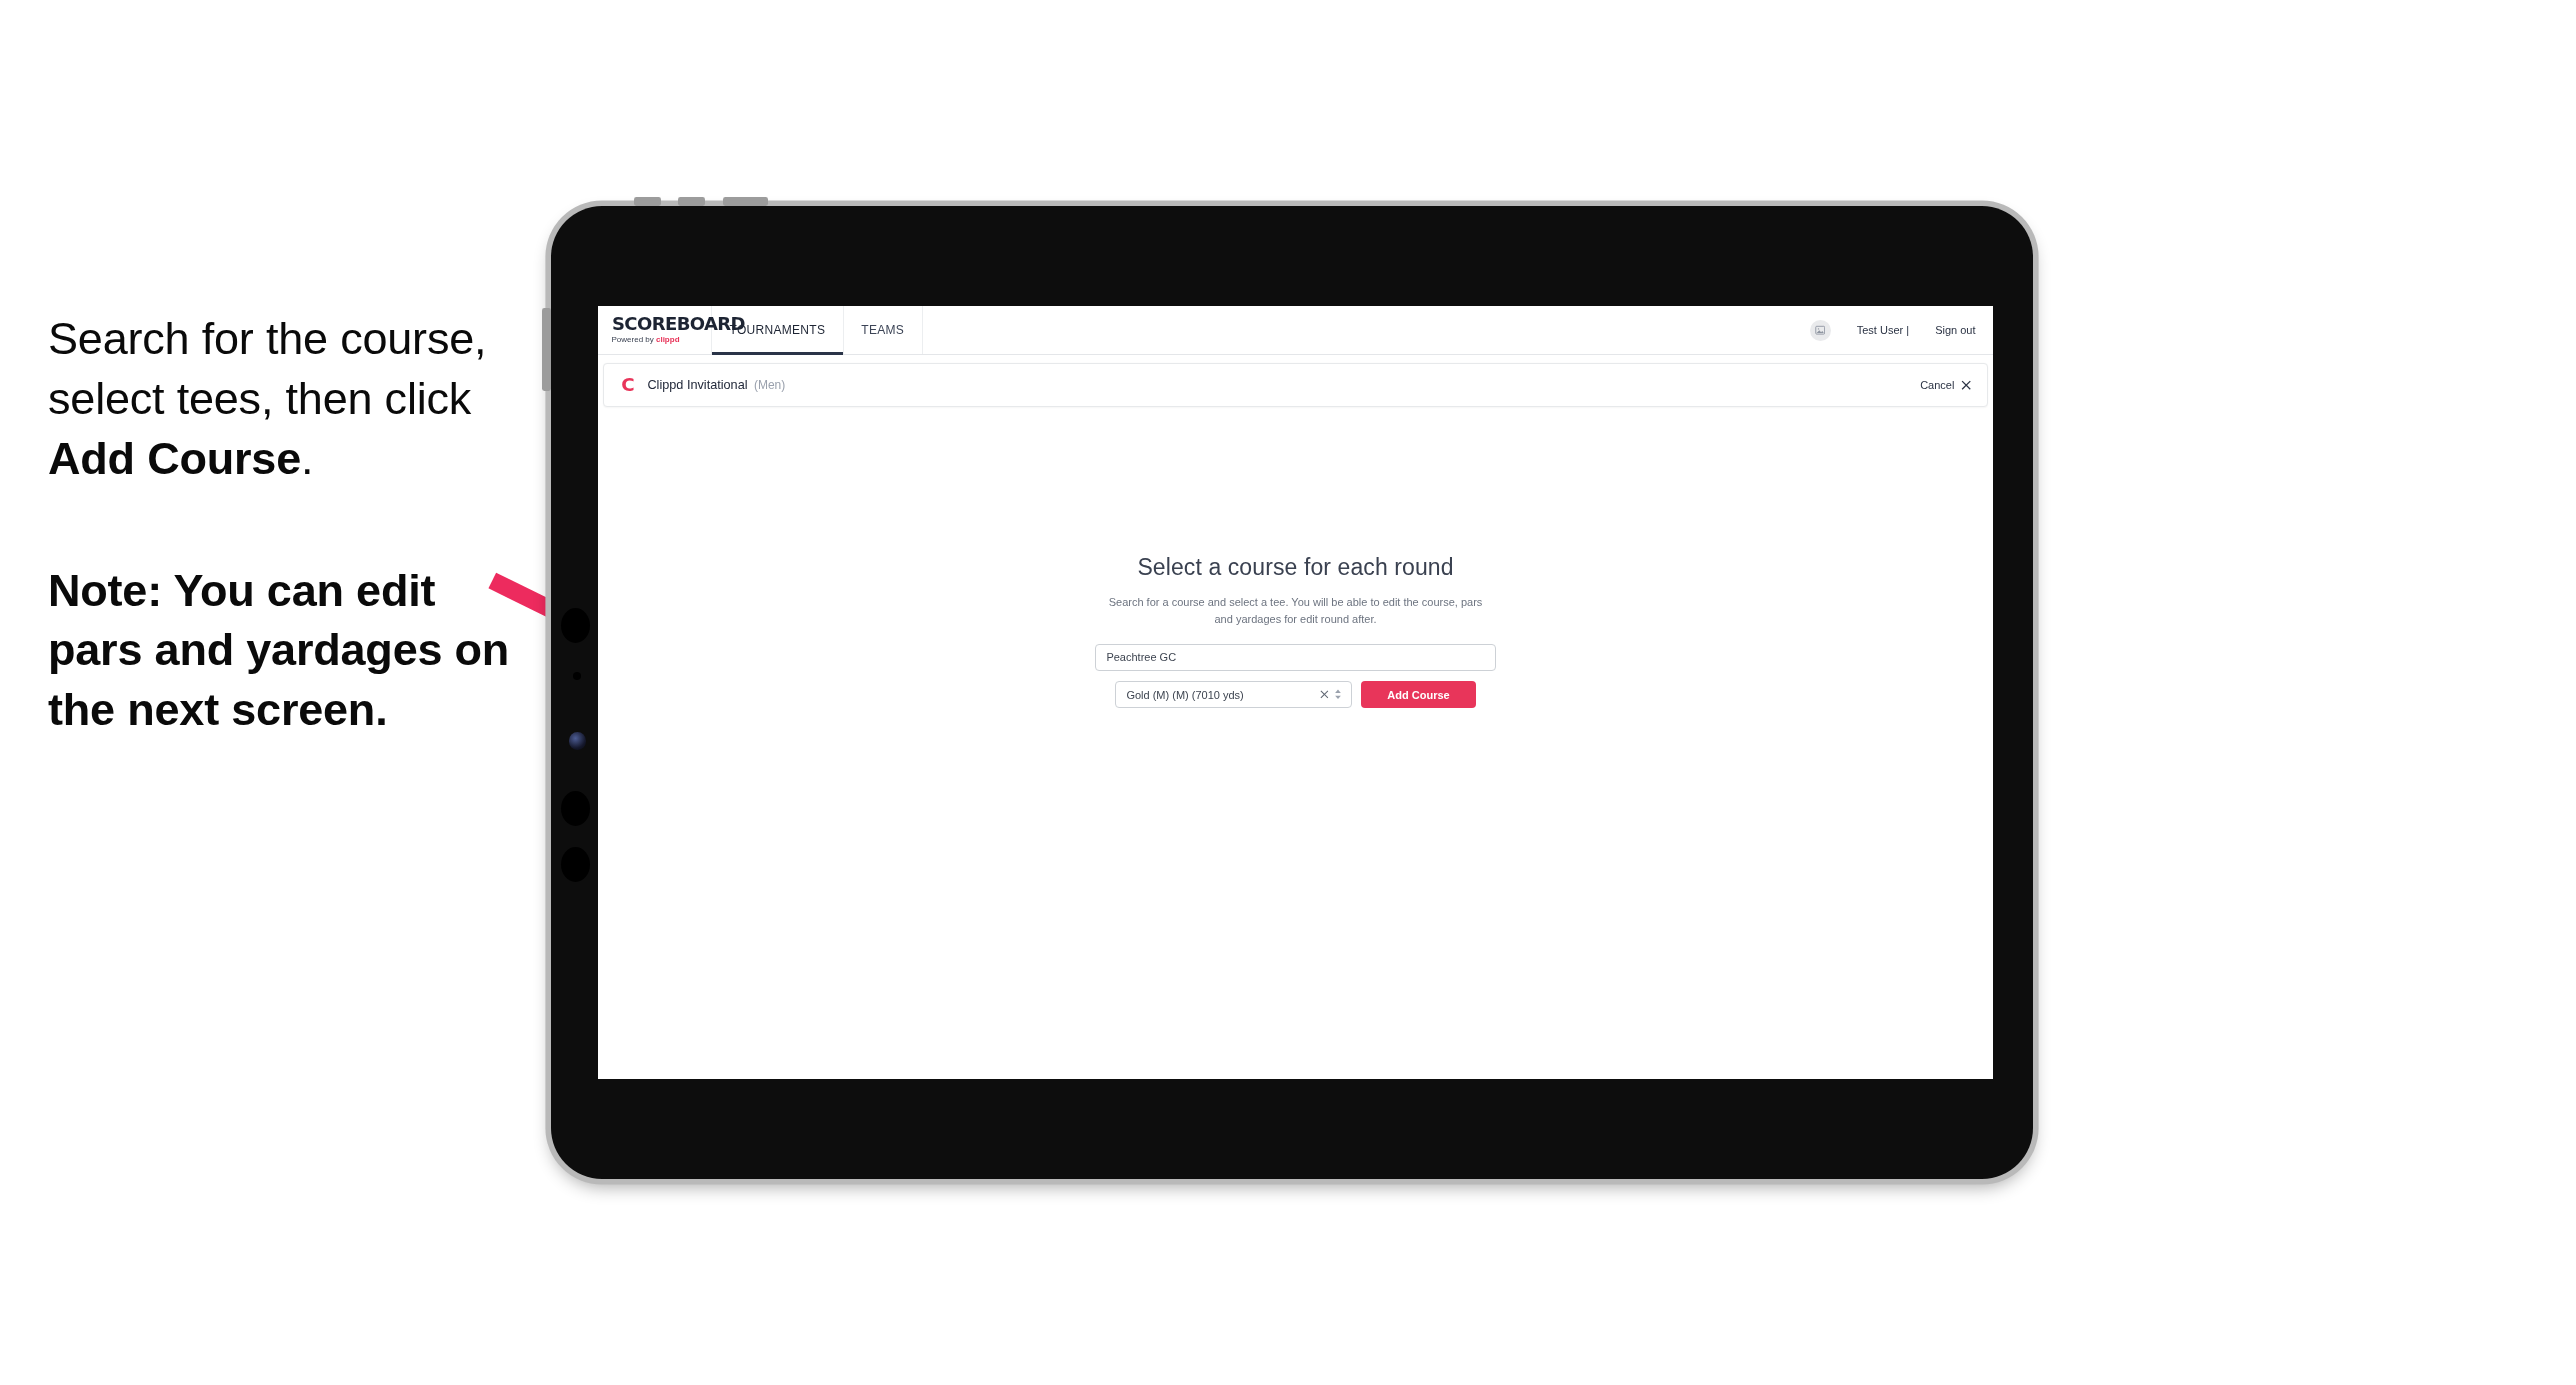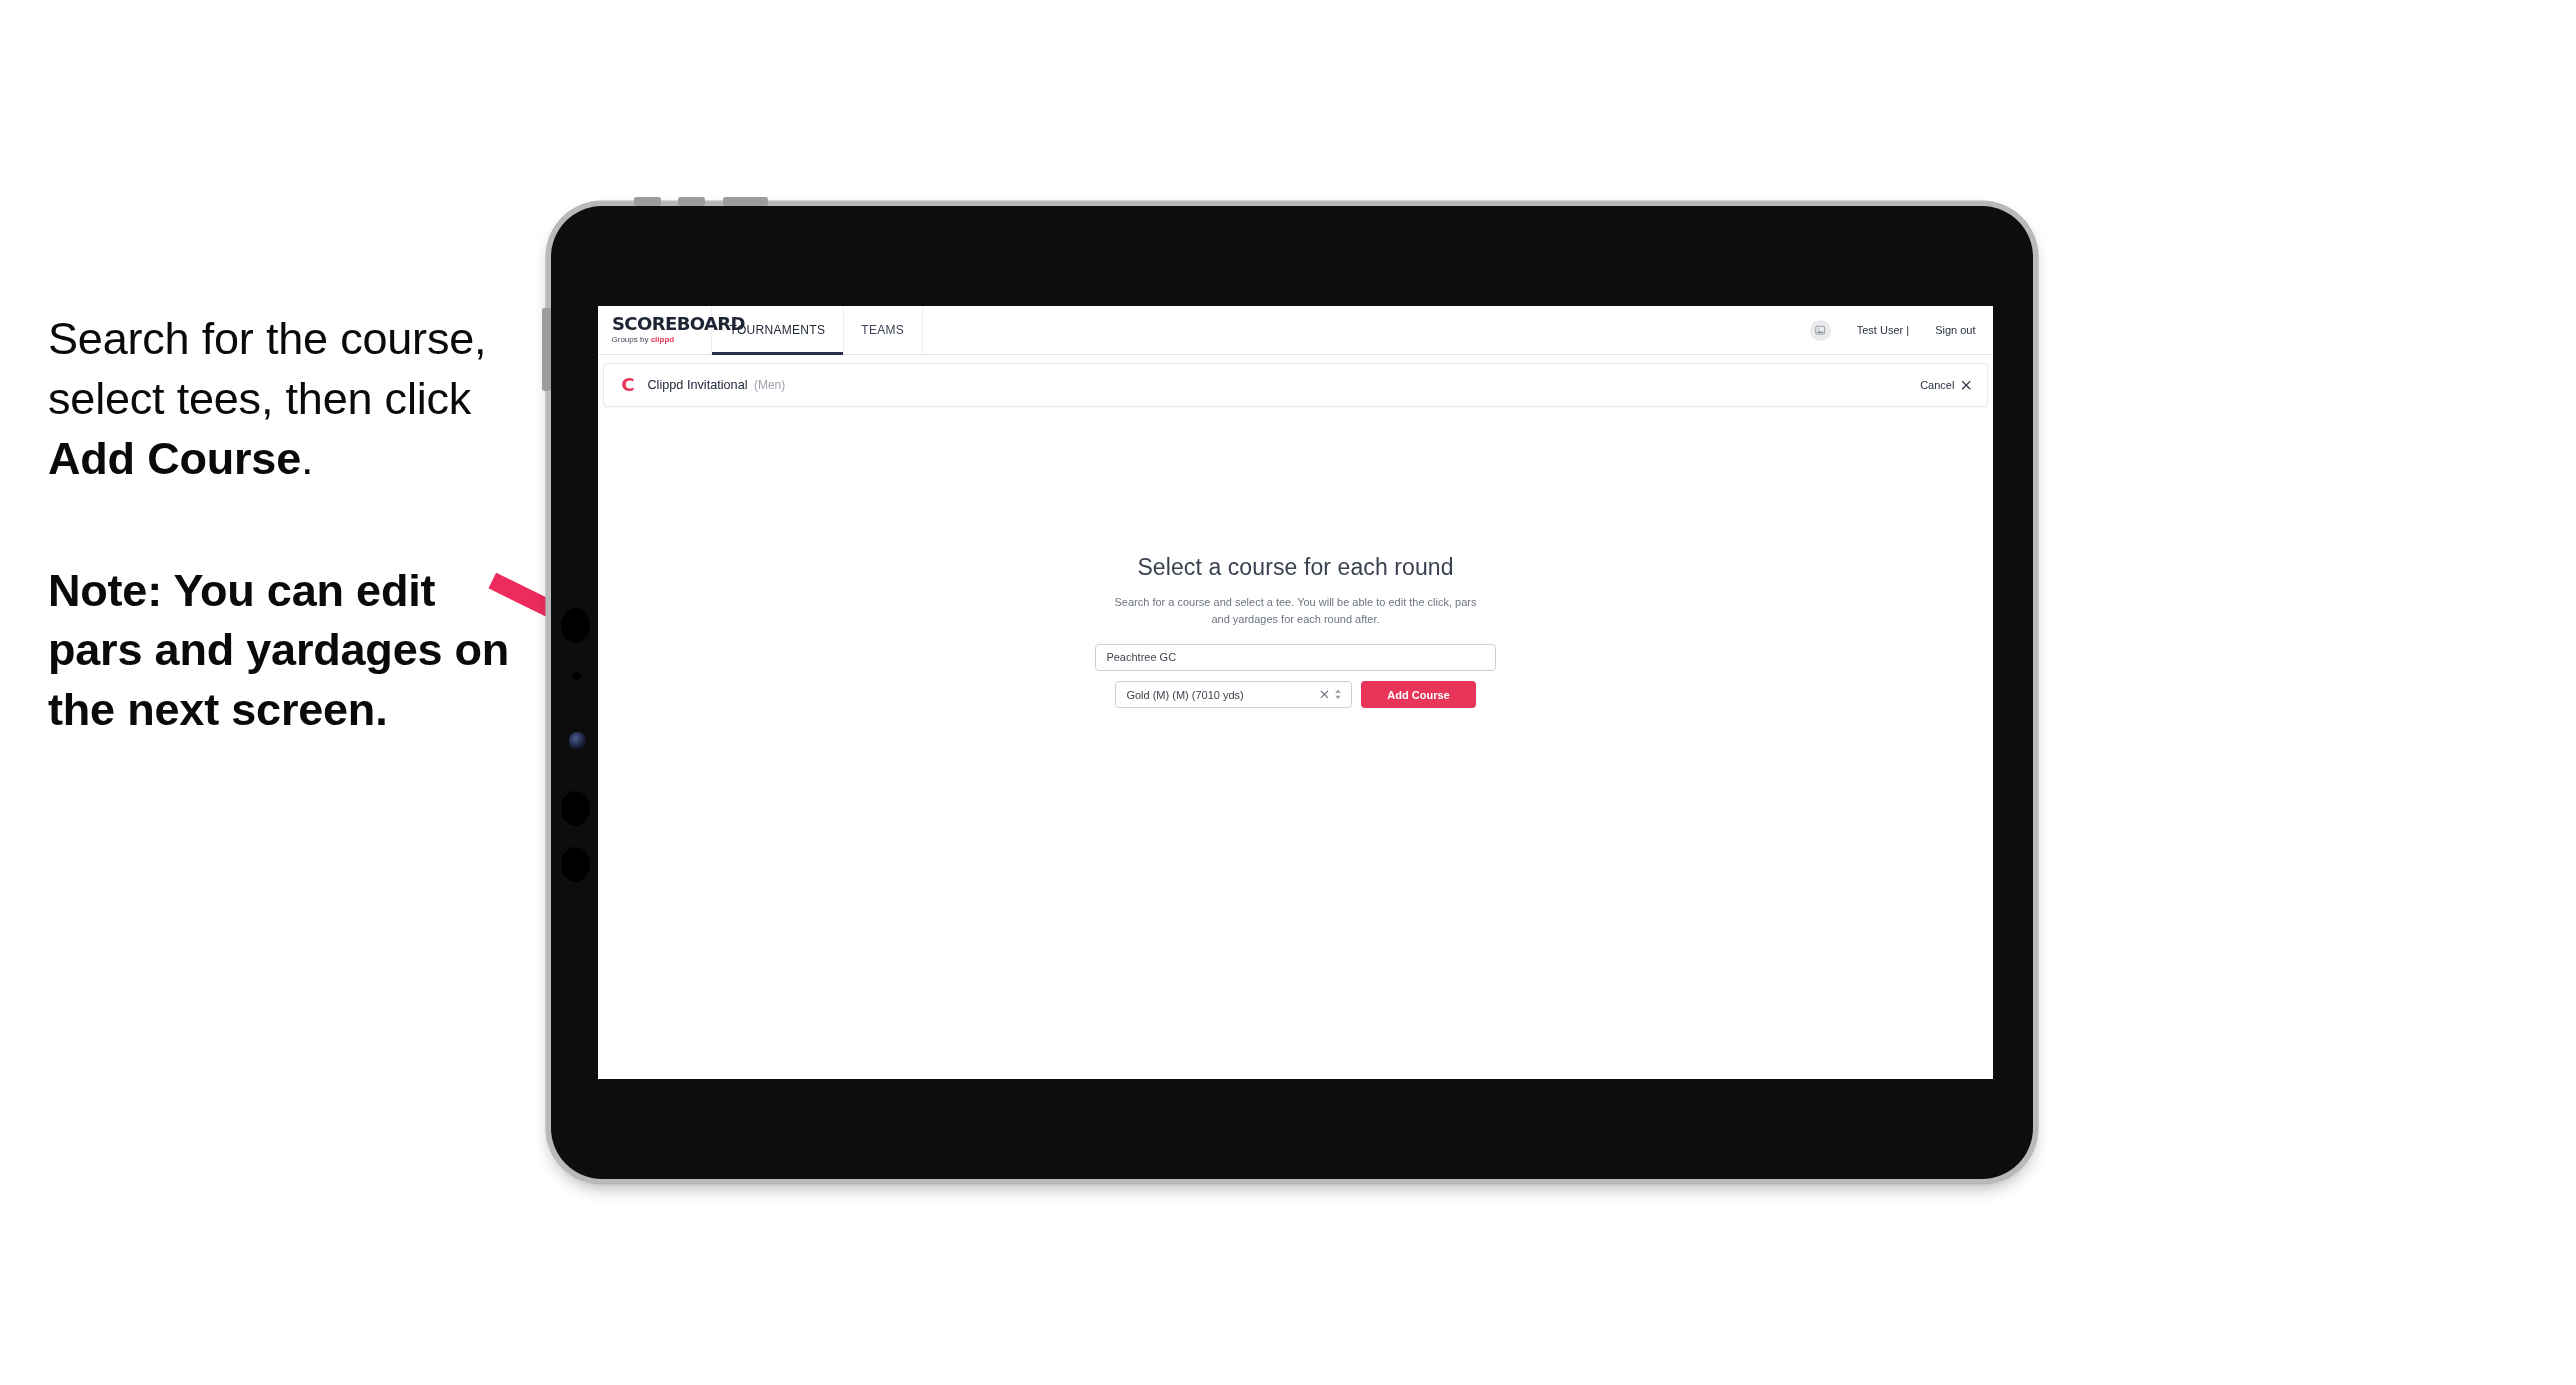--- a/index.html
+++ b/index.html
@@ -330,21 +330,21 @@
   <div class="cam-dot cam-b"></div>
   <div class="cam-lens"></div>
   <div class="cam-dot cam-c"></div>
   <div class="cam-dot cam-d"></div>
 
   <div class="screen">
 
     <div class="app-header">
       <div class="brand">
         <div class="brand-word">SCOREBOARD</div>
-        <div class="brand-sub"><span>Groups by </span><span class="clippd">clippd</span></div>
+        <div class="brand-sub"><span>Powered by </span><span class="clippd">clippd</span></div>
       </div>
       <div class="hdr-tab active">
         <span>TOURNAMENTS</span>
       </div>
       <div class="hdr-tab">
         <span>TEAMS</span>
       </div>
       <div class="hdr-spacer"></div>
       <div class="hdr-right">
         <div class="avatar">
@@ -369,21 +369,21 @@
           <svg width="10.4" height="10.4" viewBox="0 0 14 14">
             <line x1="1.5" y1="1.5" x2="12.5" y2="12.5" stroke="#2b3344" stroke-width="1.7"></line>
             <line x1="12.5" y1="1.5" x2="1.5" y2="12.5" stroke="#2b3344" stroke-width="1.7"></line>
           </svg>
         </div>
       </div>
     </div>
 
     <div class="content">
       <h2 class="content-title">Select a course for each round</h2>
-      <p class="content-desc">Search for a course and select a tee. You will be able to edit the click, pars and yardages for each round after.</p>
+      <p class="content-desc">Search for a course and select a tee. You will be able to edit the course, pars and yardages for edit round after.</p>
 
       <div class="search-row">
         <input class="search-input" type="text" value="Peachtree GC" style="">
       </div>
 
       <div class="tee-row">
         <div class="tee-select">
           <span class="tee-value">Gold (M) (M) (7010 yds)</span>
           <span class="tee-clear">
             <svg width="8.8" height="8.8" viewBox="0 0 12 12">

